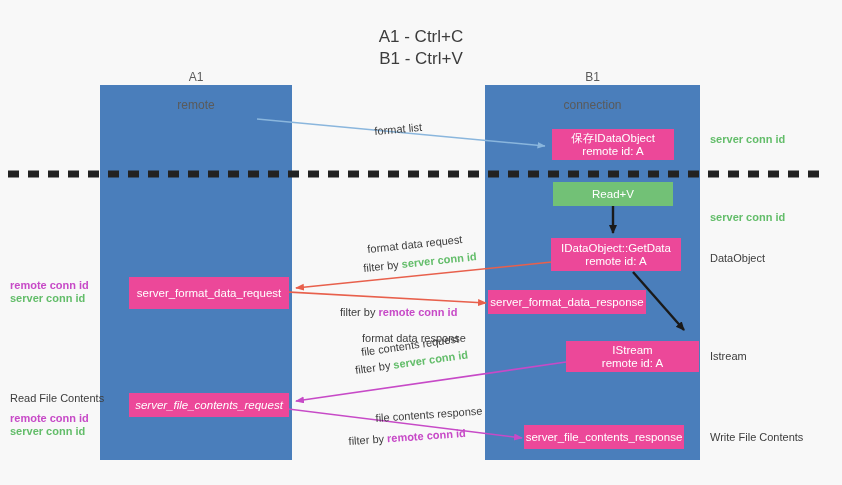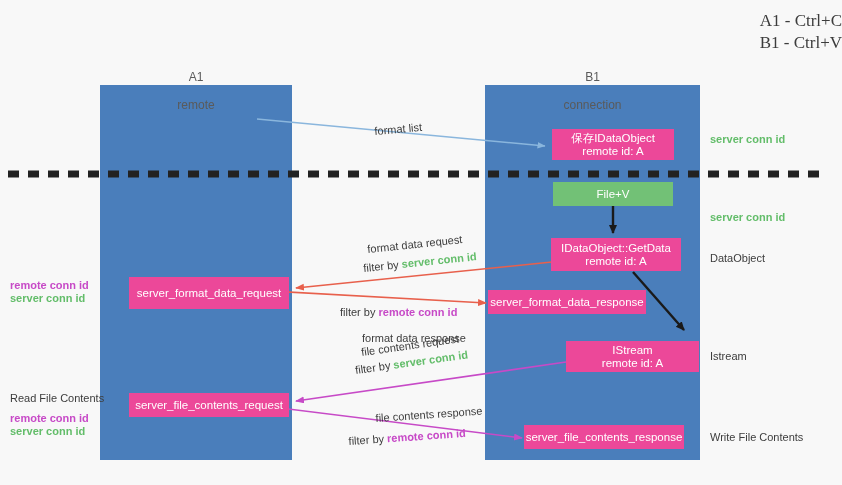--- a/index.html
+++ b/index.html
@@ -1,22 +1,22 @@
 <!DOCTYPE html>
 <html><head>
 <meta charset="utf-8">
 <style>
   html,body{margin:0;padding:0;}
   body{width:842px;height:485px;background:#f8f8f8;
        font-family:"Liberation Sans","DejaVu Sans",sans-serif;
        position:relative;overflow:hidden;}
   #stage{position:absolute;inset:0;width:842px;height:485px;}
   svg.layer{position:absolute;left:0;top:0;width:842px;height:485px;pointer-events:none;}
-  .title{position:absolute;left:0;top:10px;width:842px;text-align:right;
-         font-size:17px;color:#3c3c3c;line-height:22px;white-space:pre-line;font-family:Liberation Serif, serif;}
+  .title{position:absolute;left:0;top:26px;width:842px;text-align:center;
+         font-size:17px;color:#3c3c3c;line-height:22px;white-space:pre-line;}
   .lane{position:absolute;background:#4a7ebb;}
   .lane-hd{position:absolute;text-align:center;font-size:12px;color:#5a5a5a;
            line-height:14px;white-space:pre-line;}
   .box{position:absolute;display:flex;flex-direction:column;align-items:center;
        justify-content:center;color:#fff;font-size:11.5px;line-height:13px;
        text-align:center;box-sizing:border-box;}
   .box.green{background:#72c176;}
   .box.orange{background:#ec4899;}
   .box span{display:block;}
   .lbl{position:absolute;font-size:11px;color:#3c3c3c;white-space:nowrap;}
@@ -76,31 +76,31 @@
     <line x1="240" y1="403" x2="522" y2="438" stroke="#c74ac7" stroke-width="1.6" marker-end="url(#ahMag)"></line>
 
     <line x1="8" y1="174" x2="826" y2="174" stroke="#222222" stroke-width="7" stroke-dasharray="11 9" stroke-linecap="butt"></line>
   </svg>
 
 
   <div class="box orange" style="left:129px;top:277px;width:160px;height:32px;">
     <span>server_format_data_request</span>
   </div>
 
-  <div class="box orange" style="left:129px;top:393px;width:160px;height:24px;">
+  <div class="box orange" style="left:129px;top:393px;width:160px;height:24px;font-style:italic;">
     <span>server_file_contents_request</span>
   </div>
 
   <div class="box orange" style="left:552px;top:129px;width:122px;height:31px;">
     <span>保存IDataObject</span>
     <span>remote id: A</span>
   </div>
 
   <div class="box green" style="left:553px;top:182px;width:120px;height:24px;">
-    <span>File+V</span>
+    <span>Read+V</span>
   </div>
 
   <div class="box orange" style="left:551px;top:238px;width:130px;height:33px;">
     <span>IDataObject::GetData</span>
     <span>remote id: A</span>
   </div>
 
   <div class="box orange" style="left:566px;top:341px;width:133px;height:31px;">
     <span>IStream</span>
     <span>remote id: A</span>

